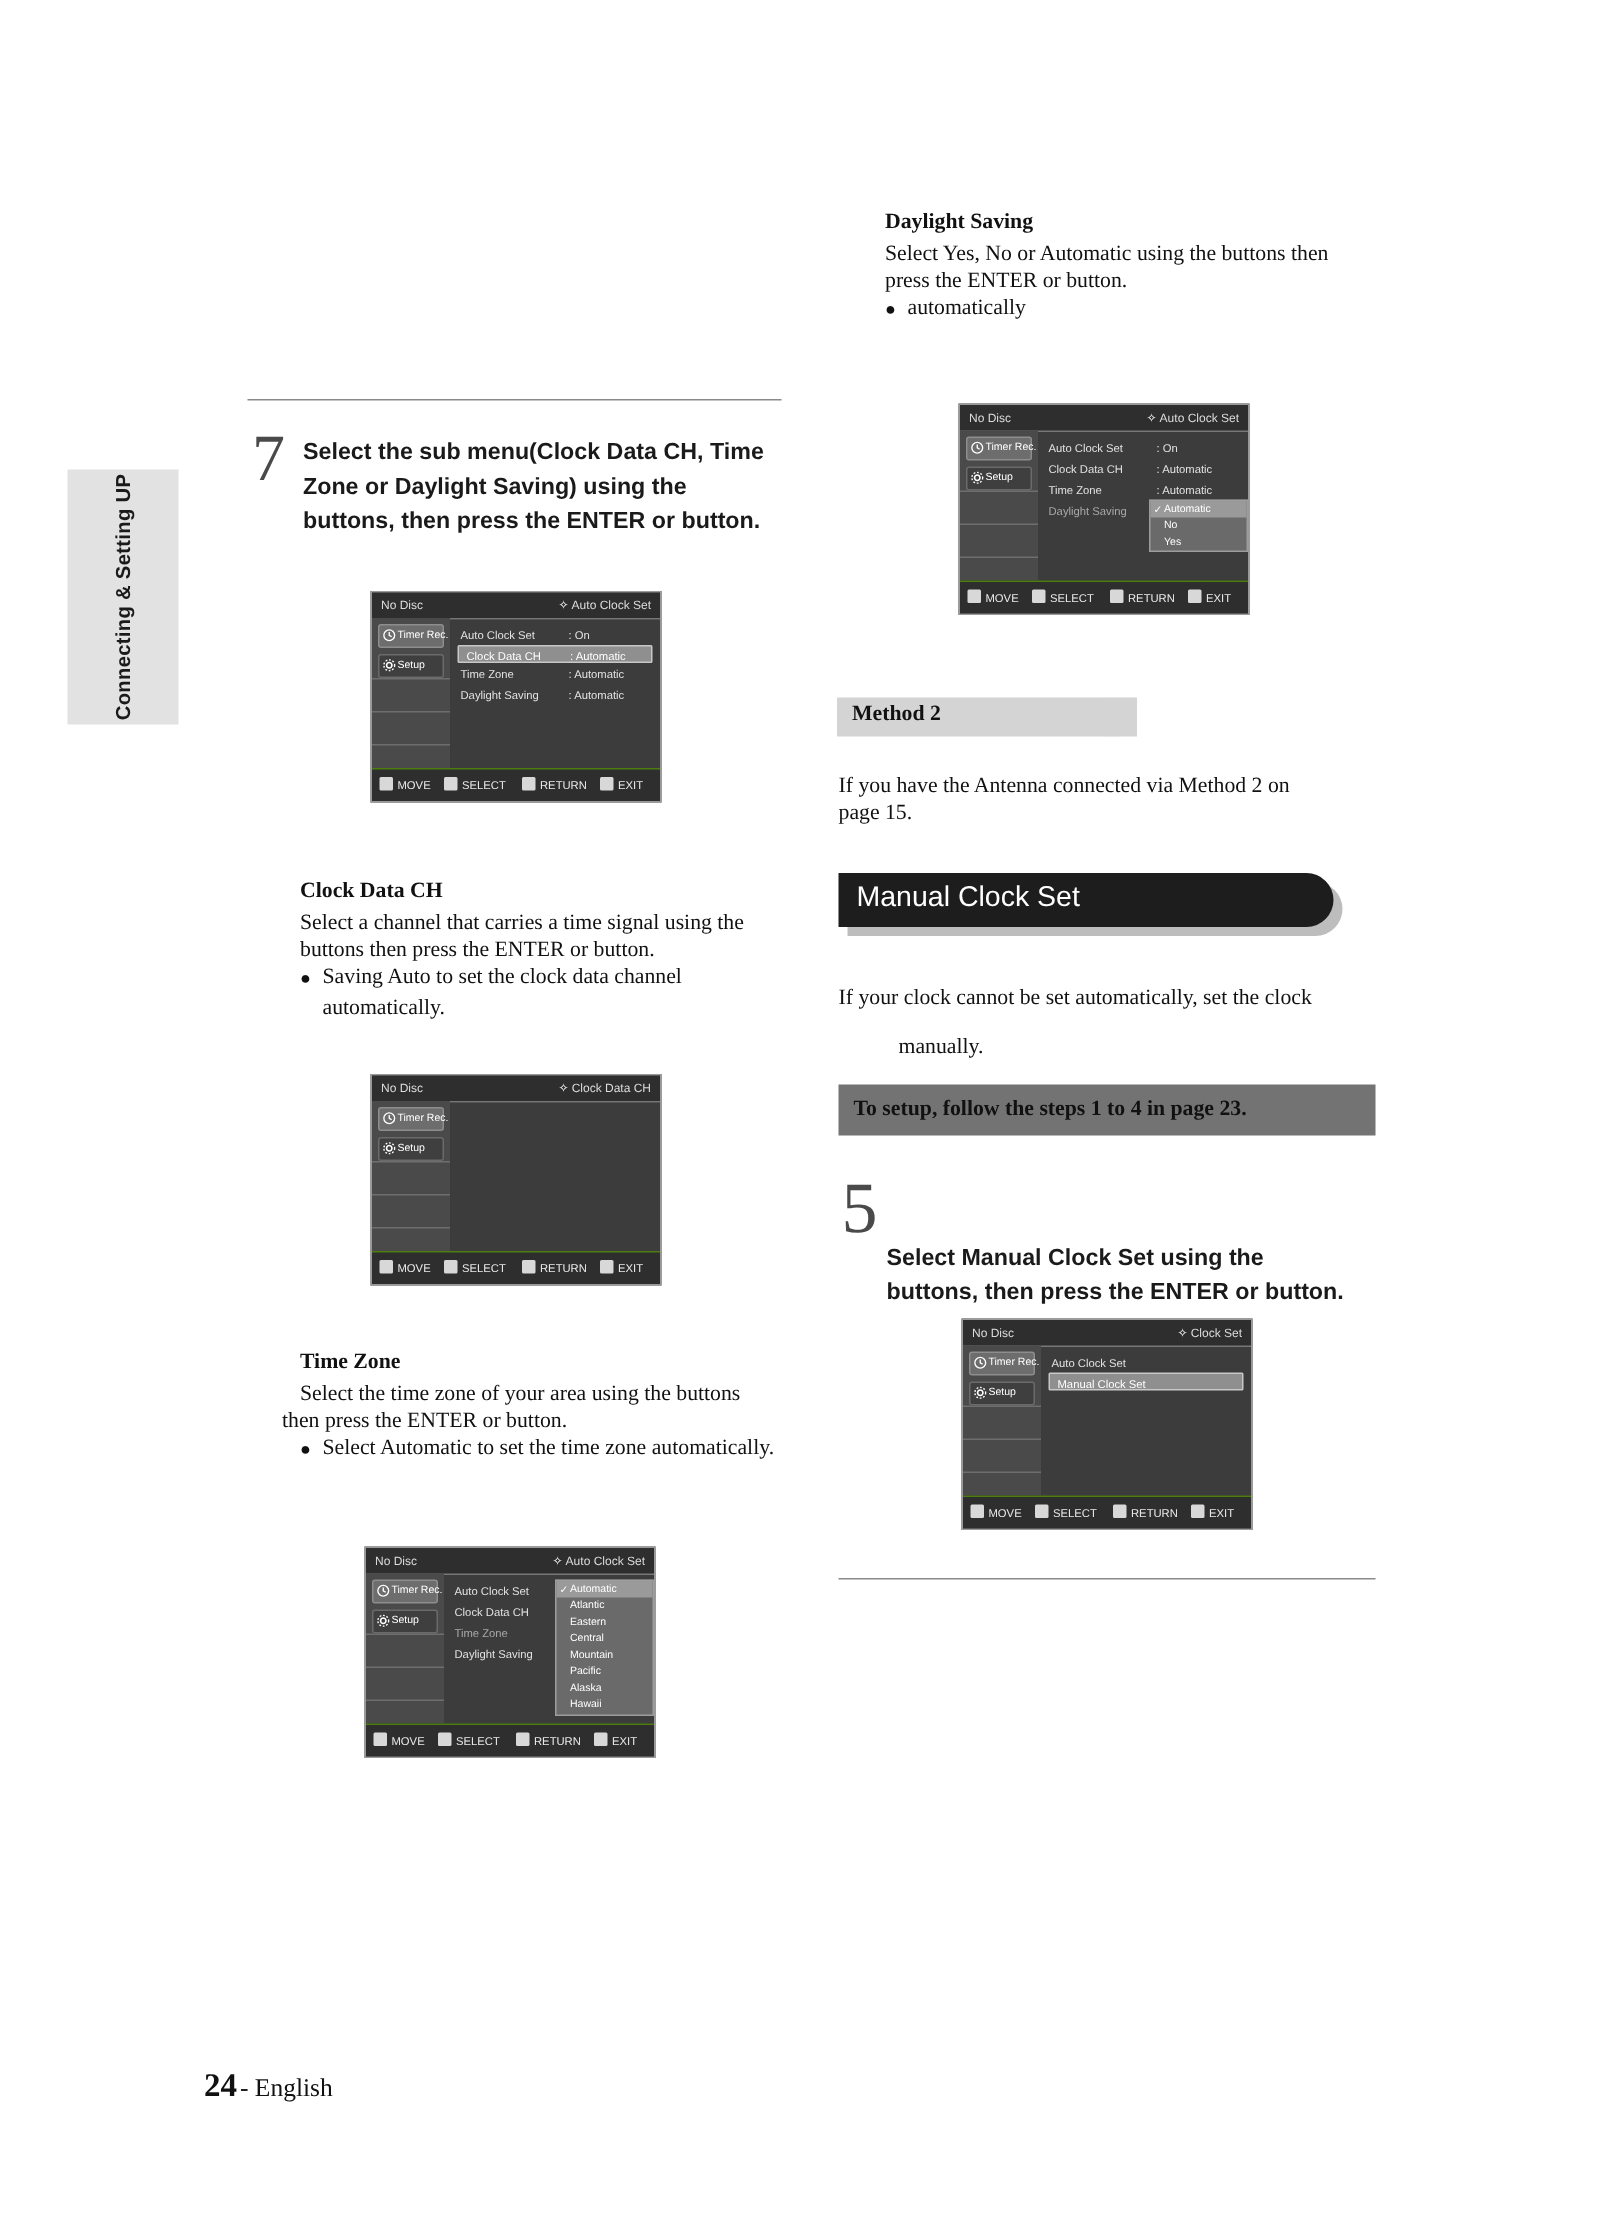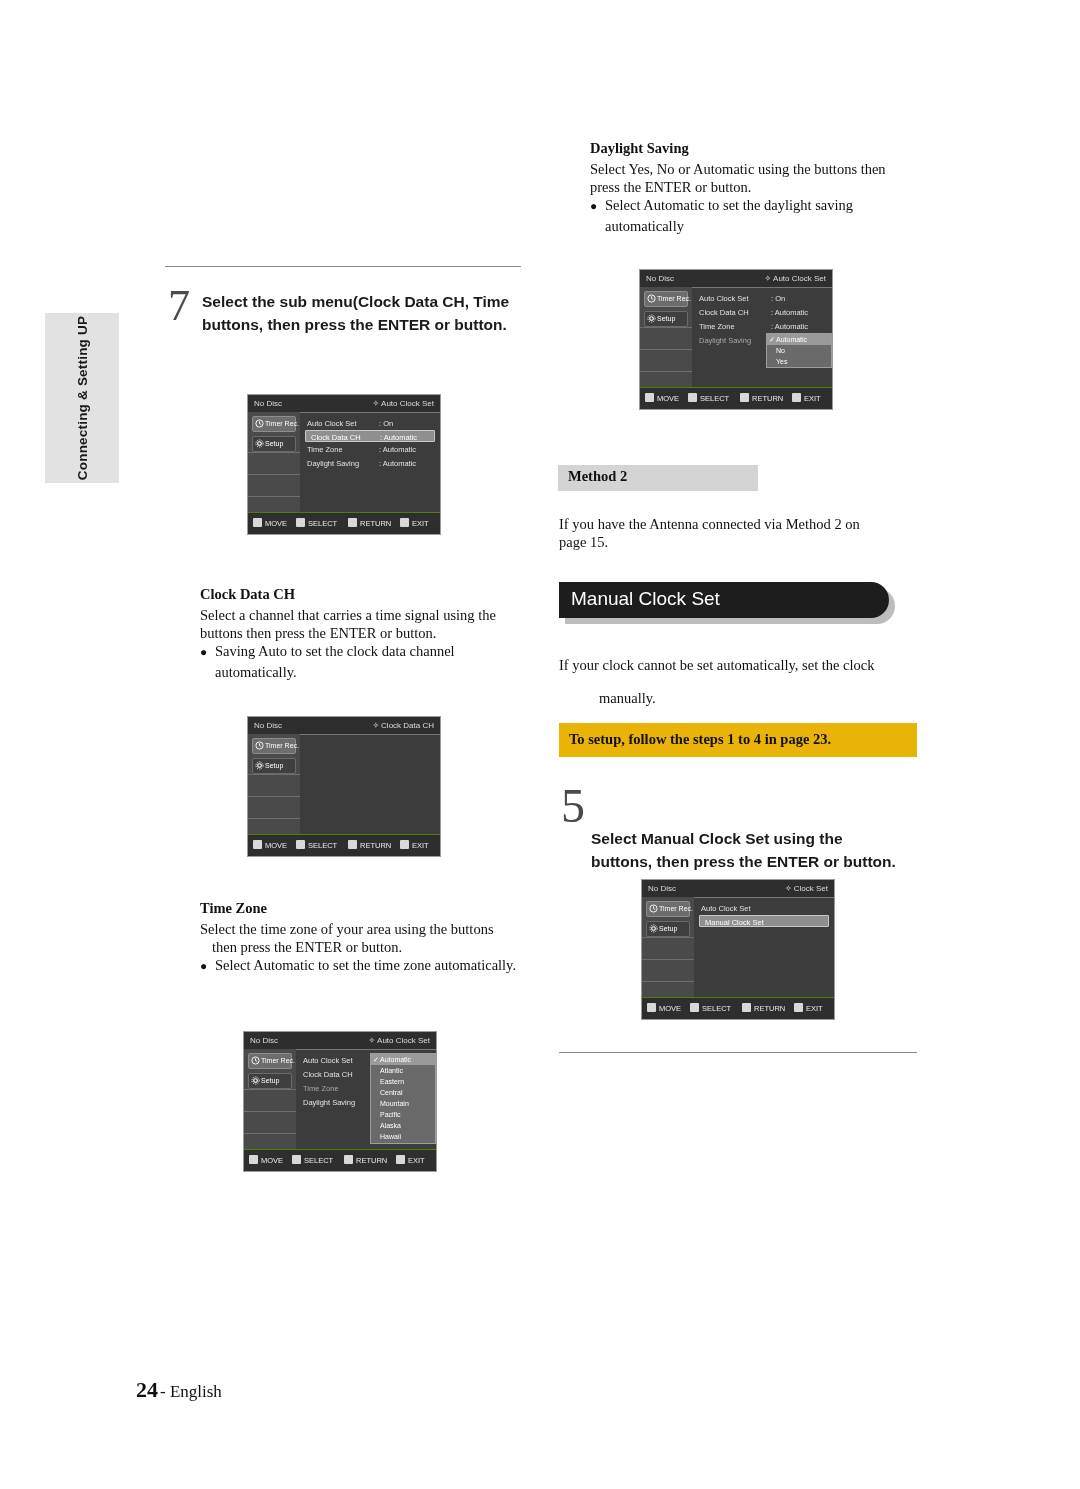--- a/index.html
+++ b/index.html
@@ -98,21 +98,21 @@
   }
   .title-banner .body {
     position:absolute; left:0; top:0; width:100%; height:100%;
     background:#1d1d1d; border-radius:0 18px 18px 0;
     color:#fff; font-family:"Liberation Sans", sans-serif;
     font-size:19px; padding:6px 0 0 12px; box-sizing:border-box;
   }
 
   
   .info-strip {
-    position:absolute; height:34px; background:#eab308;
+    position:absolute; height:34px; background:#737373;
     font-family:"Liberation Serif", serif; font-weight:bold;
     font-size:14.5px; color:#111; padding:8px 0 0 10px; box-sizing:border-box;
   }
 
   
   .osd {
     position:absolute;
     background:#3c3c3c;
     border:1px solid #9a9a9a;
     box-sizing:border-box;
@@ -206,20 +206,21 @@
     <span class="vtext">Connecting &amp; Setting UP</span>
   </div>
 
 
   <div class="hr" style="left:165px; top:266px; width:356px;"></div>
 
   <div class="step" style="left:168px; top:290px; width:360px;">
     <div class="num">7</div>
     <div class="txt">
       <div>Select the sub menu(Clock Data CH, Time</div>
+      <div>Zone or Daylight Saving) using the</div>
       <div>buttons, then press the ENTER or      button.</div>
     </div>
   </div>
 
   <div class="osd" style="left:247px; top:394px; width:194px; height:141px;">
     <div class="topbar">
       <span class="left">No Disc</span>
       <span class="right"><span class="dia">✧</span><span>Auto Clock Set</span></span>
     </div>
     <div class="leftcol">
@@ -310,21 +311,21 @@
     <div class="botbar">
       <span class="bi" style="left:5px;"><span class="sq"></span><span>MOVE</span></span>
       <span class="bi" style="left:48px;"><span class="sq"></span><span>SELECT</span></span>
       <span class="bi" style="left:100px;"><span class="sq"></span><span>RETURN</span></span>
       <span class="bi" style="left:152px;"><span class="sq"></span><span>EXIT</span></span>
     </div>
   </div>
 
   <div class="subhead" style="left:200px; top:900px;">Time Zone</div>
   <div class="para" style="left:200px; top:919px;">Select the time zone of your area using the          buttons</div>
-  <div class="para" style="left:212px; top:937px;text-align:right;">then press the ENTER or      button.</div>
+  <div class="para" style="left:188px; top:937px;text-align:right;">then press the ENTER or      button.</div>
   <div class="bullet" style="left:200px; top:955px; width:330px;">
     <span class="dot">●</span>
     <span class="btxt">Select Automatic to set the time zone automatically.</span>
   </div>
 
   <div class="osd" style="left:243px; top:1031px; width:194px; height:141px;">
     <div class="topbar">
       <span class="left">No Disc</span>
       <span class="right"><span class="dia">✧</span><span>Auto Clock Set</span></span>
     </div>
@@ -399,21 +400,20 @@
       <span class="bi" style="left:100px;"><span class="sq"></span><span>RETURN</span></span>
       <span class="bi" style="left:152px;"><span class="sq"></span><span>EXIT</span></span>
     </div>
   </div>
 
   <div class="subhead" style="left:590px; top:140px;">Daylight Saving</div>
   <div class="para" style="left:590px; top:159px;">Select Yes, No or Automatic using the        buttons then</div>
   <div class="para" style="left:590px; top:177px;">press the ENTER or      button.</div>
   <div class="bullet" style="left:590px; top:195px; width:330px;">
     <span class="dot">●</span>
-    <span class="btxt">Select Automatic to set the daylight saving</span>
     <span class="btxt">automatically</span>
   </div>
 
   <div class="osd" style="left:639px; top:269px; width:194px; height:141px;">
     <div class="topbar">
       <span class="left">No Disc</span>
       <span class="right"><span class="dia">✧</span><span>Auto Clock Set</span></span>
     </div>
     <div class="leftcol">
       <div class="rowline" style="top:40px;"></div>

